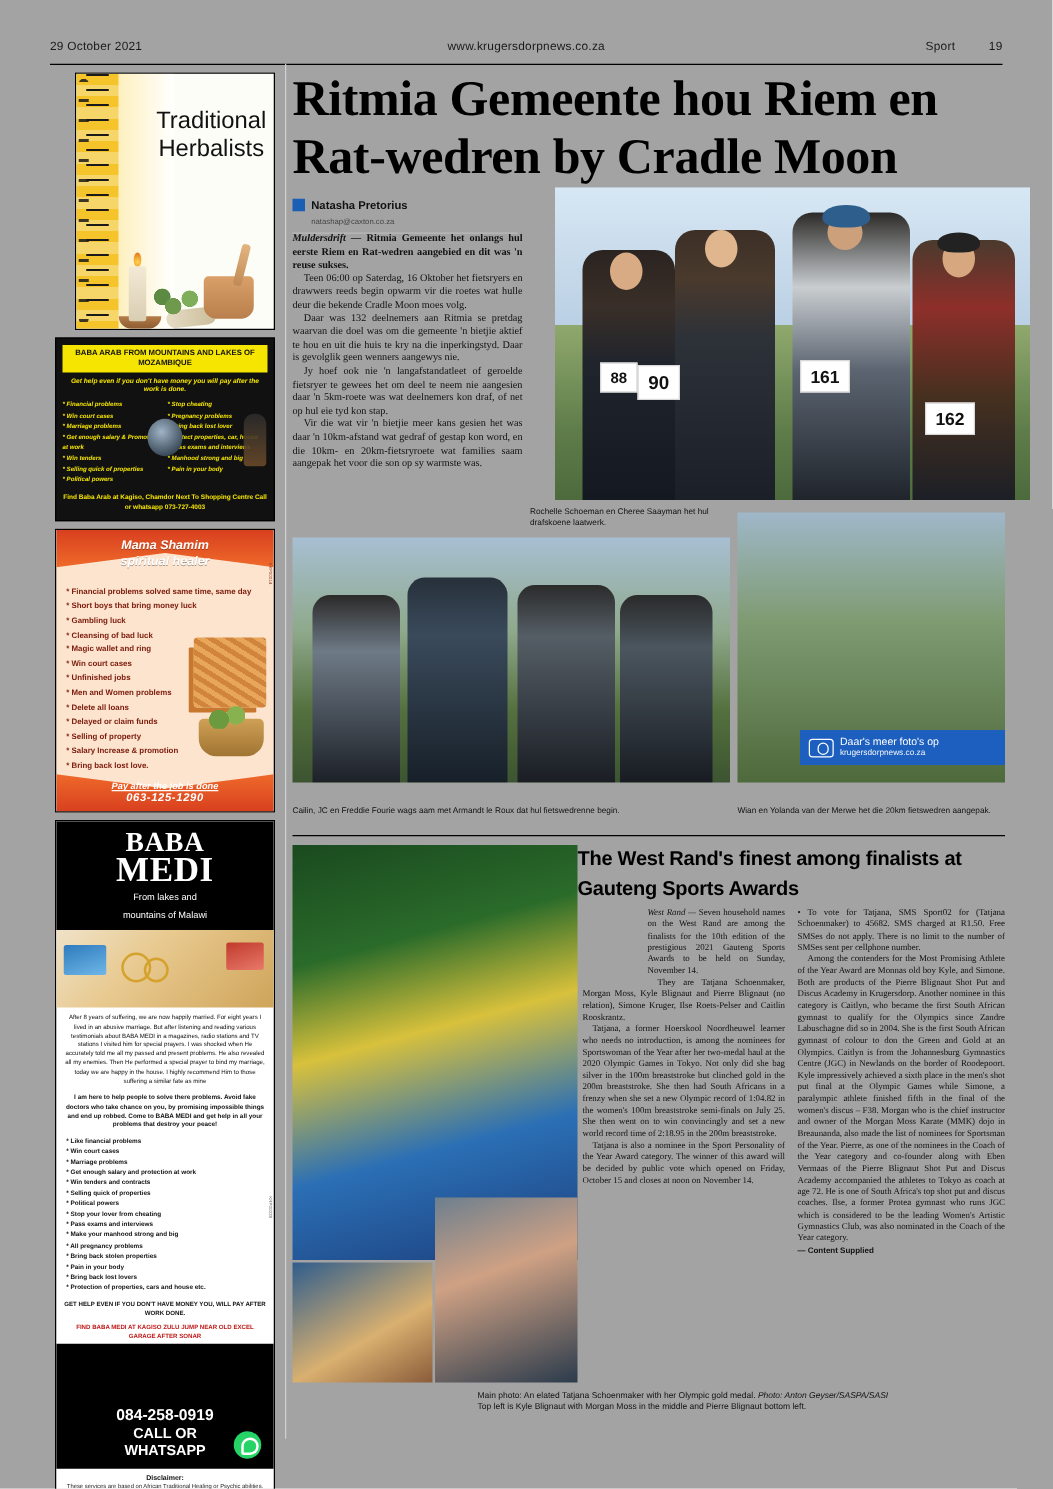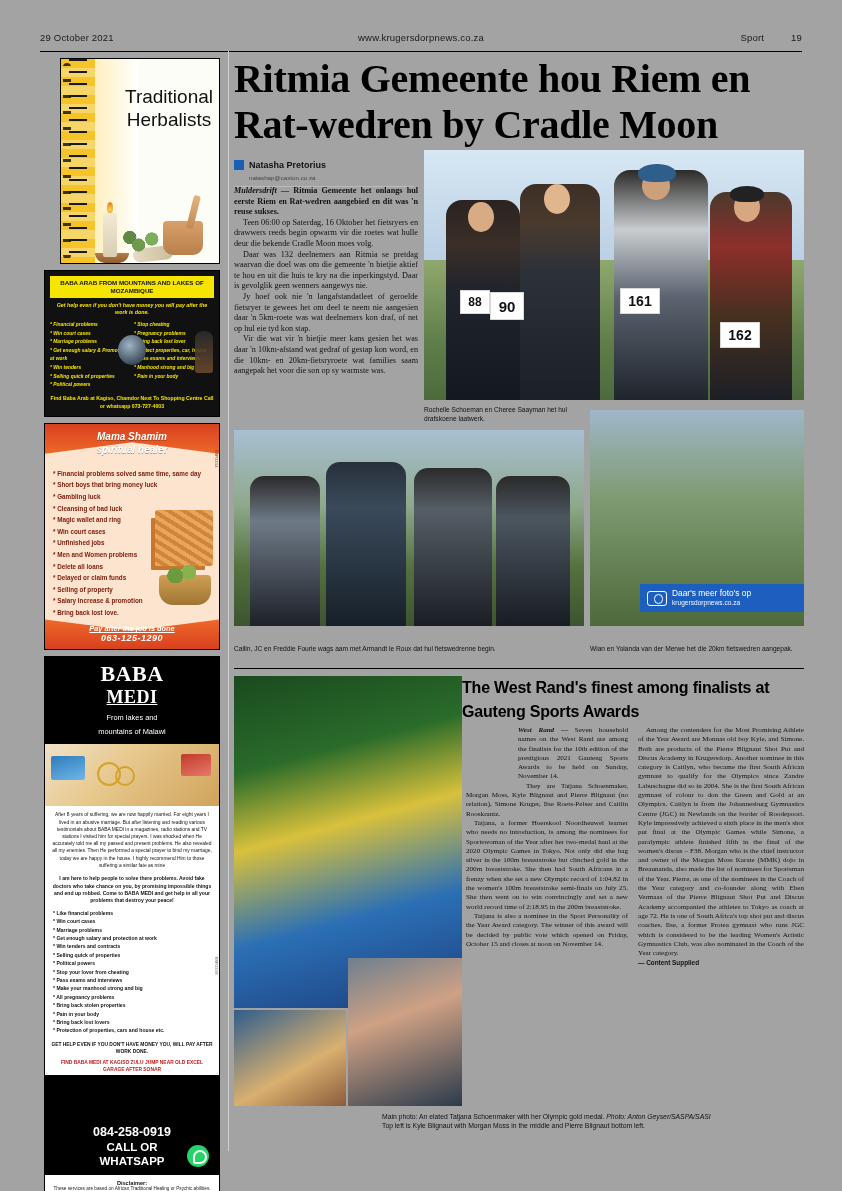--- a/index.html
+++ b/index.html
@@ -43,21 +43,21 @@
   .col-a p.lead { text-indent:0; }
   .col-a .place { font-style:italic; font-weight:700; }
   .col-a .bold { font-weight:700; }
 
   
   .photo { position:absolute; overflow:hidden; background:#888; }
   .cap { position:absolute; font-family:"Liberation Sans", sans-serif; font-size:6.6px;
          line-height:8.6px; color:#111; }
 
   
-  #ph1 { left:424px; top:150px; width:380px; height:250px;
+  #ph1 { left:444px; top:150px; width:380px; height:250px;
          background:linear-gradient(180deg,#cfe0ef 0%,#bcd2e6 28%,#9db58f 46%,#7e9a67 70%,#6b8a58 100%); }
   .p1-sky { position:absolute; left:0; top:0; right:0; height:46%;
             background:linear-gradient(180deg,#d7e7f4,#b9cfe3); }
   .p1-grass{ position:absolute; left:0; bottom:0; right:0; height:56%;
             background:linear-gradient(180deg,#8fa86d,#5f7d4a 60%,#4d6a3d); }
   .figA { position:absolute; bottom:0; border-radius:16px 16px 0 0; }
   .f1 { left:22px; bottom:0; width:74px; height:200px; background:linear-gradient(180deg,#2a2320 0%,#3a2f28 22%,#20242c 45%,#141821 100%); }
   .f2 { left:96px; bottom:0; width:80px; height:216px; background:linear-gradient(180deg,#3c2f26 0%,#4a3a2d 18%,#2d3138 40%,#1b1f27 100%); }
   .f3 { left:190px; bottom:0; width:94px; height:230px; background:linear-gradient(180deg,#2c2a28 0%,#c9cdd0 26%,#5b6470 55%,#20252c 100%); }
   .f4 { left:286px; bottom:0; width:82px; height:208px; background:linear-gradient(180deg,#4a3a2d 0%,#8e2f2a 26%,#46301f 60%,#1c1f26 100%); }
@@ -112,21 +112,21 @@
          background:linear-gradient(150deg,#2f5d8c,#d9b070 60%,#8a5c3a); }
   #ph6 { left:348px; top:958px; width:114px; height:148px;
          background:linear-gradient(160deg,#6d7f8e 0%,#cfa184 40%,#2b3b4c 100%); }
 
   .col-b { position:absolute; left:466px; top:726px; width:162px;
            font-size:7.1px; line-height:9.3px; text-align:justify; color:#111; }
   .col-c { position:absolute; left:638px; top:726px; width:166px;
            font-size:7.1px; line-height:9.3px; text-align:justify; color:#111; }
   .col-b p, .col-c p { text-indent:8px; margin:0; }
   .col-b p.noind, .col-c p.noind { text-indent:0; }
-  .col-b .place { font-style:italic; font-weight:700; }
+  .col-b .place { font-style:italic; font-weight:400; }
   .wrapbox { float:left; width:52px; height:62px; shape-outside:inset(0); }
   .credit { font-family:"Liberation Sans", sans-serif; font-weight:700; font-size:6.4px; }
 
   
   .botcap { position:absolute; left:382px; top:1112px; width:422px;
             font-family:"Liberation Sans", sans-serif; font-size:6.8px; line-height:9.4px; color:#111; }
   .botcap i { font-style:italic; }
 
   
   .rail { position:absolute; left:44px; top:58px; width:176px; }
@@ -212,21 +212,21 @@
   .ms-foot .l2 { font-family:"Liberation Sans", sans-serif; font-style:italic; font-weight:700;
                  font-size:9px; color:#fff; letter-spacing:.5px; }
   .ms-vert { position:absolute; right:1px; top:26px; font-size:3.6px; color:#8a3b20;
              writing-mode:vertical-rl; font-family:"Liberation Sans", sans-serif; }
 
   
   #ad4 { background:#fff; }
   .bm-top { background:#000; color:#fff; text-align:center; padding:6px 4px 7px;
             font-family:"Liberation Serif", serif; }
   .bm-top .t1 { font-size:22px; font-weight:700; line-height:22px; letter-spacing:.5px; }
-  .bm-top .t2 { font-size:18px; font-weight:700; line-height:24px; letter-spacing:.5px;text-decoration:underline; }
+  .bm-top .t2 { font-size:28px; font-weight:700; line-height:24px; letter-spacing:.5px; }
   .bm-top .t3 { font-size:7.4px; line-height:10px; margin-top:4px; font-family:"Liberation Sans", sans-serif; }
   .bm-img { height:62px; background:linear-gradient(135deg,#f0e2c8 0%,#e8c98f 40%,#cfa45a 100%); position:relative; }
   .bm-ring { position:absolute; border:2.4px solid #d4a22d; border-radius:50%; }
   .bm-ring.r1 { left:52px; top:18px; width:24px; height:24px; }
   .bm-ring.r2 { left:70px; top:22px; width:20px; height:20px; }
   .bm-card { position:absolute; left:6px; top:12px; width:34px; height:24px;
              background:linear-gradient(160deg,#2e7bbd,#6fb7e8); border-radius:2px; }
   .bm-card2{ position:absolute; right:8px; top:10px; width:30px; height:22px;
              background:linear-gradient(160deg,#c03a2b,#e8796a); border-radius:2px; }
   .bm-body { padding:5px 6px 4px; font-family:"Liberation Sans", sans-serif;
@@ -336,20 +336,21 @@
 
   <div class="col-b">
     <div class="wrapbox"></div>
     <p class="noind"><span class="place">West Rand —</span> <span>Seven household names on the West Rand are among the finalists for the 10th edition of the prestigious 2021 Gauteng Sports Awards to be held on Sunday, November 14.</span></p>
     <p>They are Tatjana Schoenmaker, Morgan Moss, Kyle Blignaut and Pierre Blignaut (no relation), Simone Kruger, Ilse Roets-Pelser and Caitlin Rooskrantz.</p>
     <p>Tatjana, a former Hoerskool Noordheuwel learner who needs no introduction, is among the nominees for Sportswoman of the Year after her two-medal haul at the 2020 Olympic Games in Tokyo. Not only did she bag silver in the 100m breaststroke but clinched gold in the 200m breaststroke. She then had South Africans in a frenzy when she set a new Olympic record of 1:04.82 in the women's 100m breaststroke semi-finals on July 25. She then went on to win convincingly and set a new world record time of 2:18.95 in the 200m breaststroke.</p>
     <p>Tatjana is also a nominee in the Sport Personality of the Year Award category. The winner of this award will be decided by public vote which opened on Friday, October 15 and closes at noon on November 14.</p>
   </div>
 
   <div class="col-c">
+    <p class="noind">• To vote for Tatjana, SMS Sport02 for (Tatjana Schoenmaker) to 45682. SMS charged at R1.50. Free SMSes do not apply. There is no limit to the number of SMSes sent per cellphone number.</p>
     <p>Among the contenders for the Most Promising Athlete of the Year Award are Monnas old boy Kyle, and Simone. Both are products of the Pierre Blignaut Shot Put and Discus Academy in Krugersdorp. Another nominee in this category is Caitlyn, who became the first South African gymnast to qualify for the Olympics since Zandre Labuschagne did so in 2004. She is the first South African gymnast of colour to don the Green and Gold at an Olympics. Caitlyn is from the Johannesburg Gymnastics Centre (JGC) in Newlands on the border of Roodepoort. Kyle impressively achieved a sixth place in the men's shot put final at the Olympic Games while Simone, a paralympic athlete finished fifth in the final of the women's discus – F38. Morgan who is the chief instructor and owner of the Morgan Moss Karate (MMK) dojo in Breaunanda, also made the list of nominees for Sportsman of the Year. Pierre, as one of the nominees in the Coach of the Year category and co-founder along with Eben Vermaas of the Pierre Blignaut Shot Put and Discus Academy accompanied the athletes to Tokyo as coach at age 72. He is one of South Africa's top shot put and discus coaches. Ilse, a former Protea gymnast who runs JGC which is considered to be the leading Women's Artistic Gymnastics Club, was also nominated in the Coach of the Year category.</p>
     <p class="noind credit">— Content Supplied</p>
   </div>
 
   <div class="botcap">
     <div><span>Main photo: An elated Tatjana Schoenmaker with her Olympic gold medal.</span> <i>Photo: Anton Geyser/SASPA/SASI</i></div>
     <div>Top left is Kyle Blignaut with Morgan Moss in the middle and Pierre Blignaut bottom left.</div>
   </div>
 
   <div class="rail">

